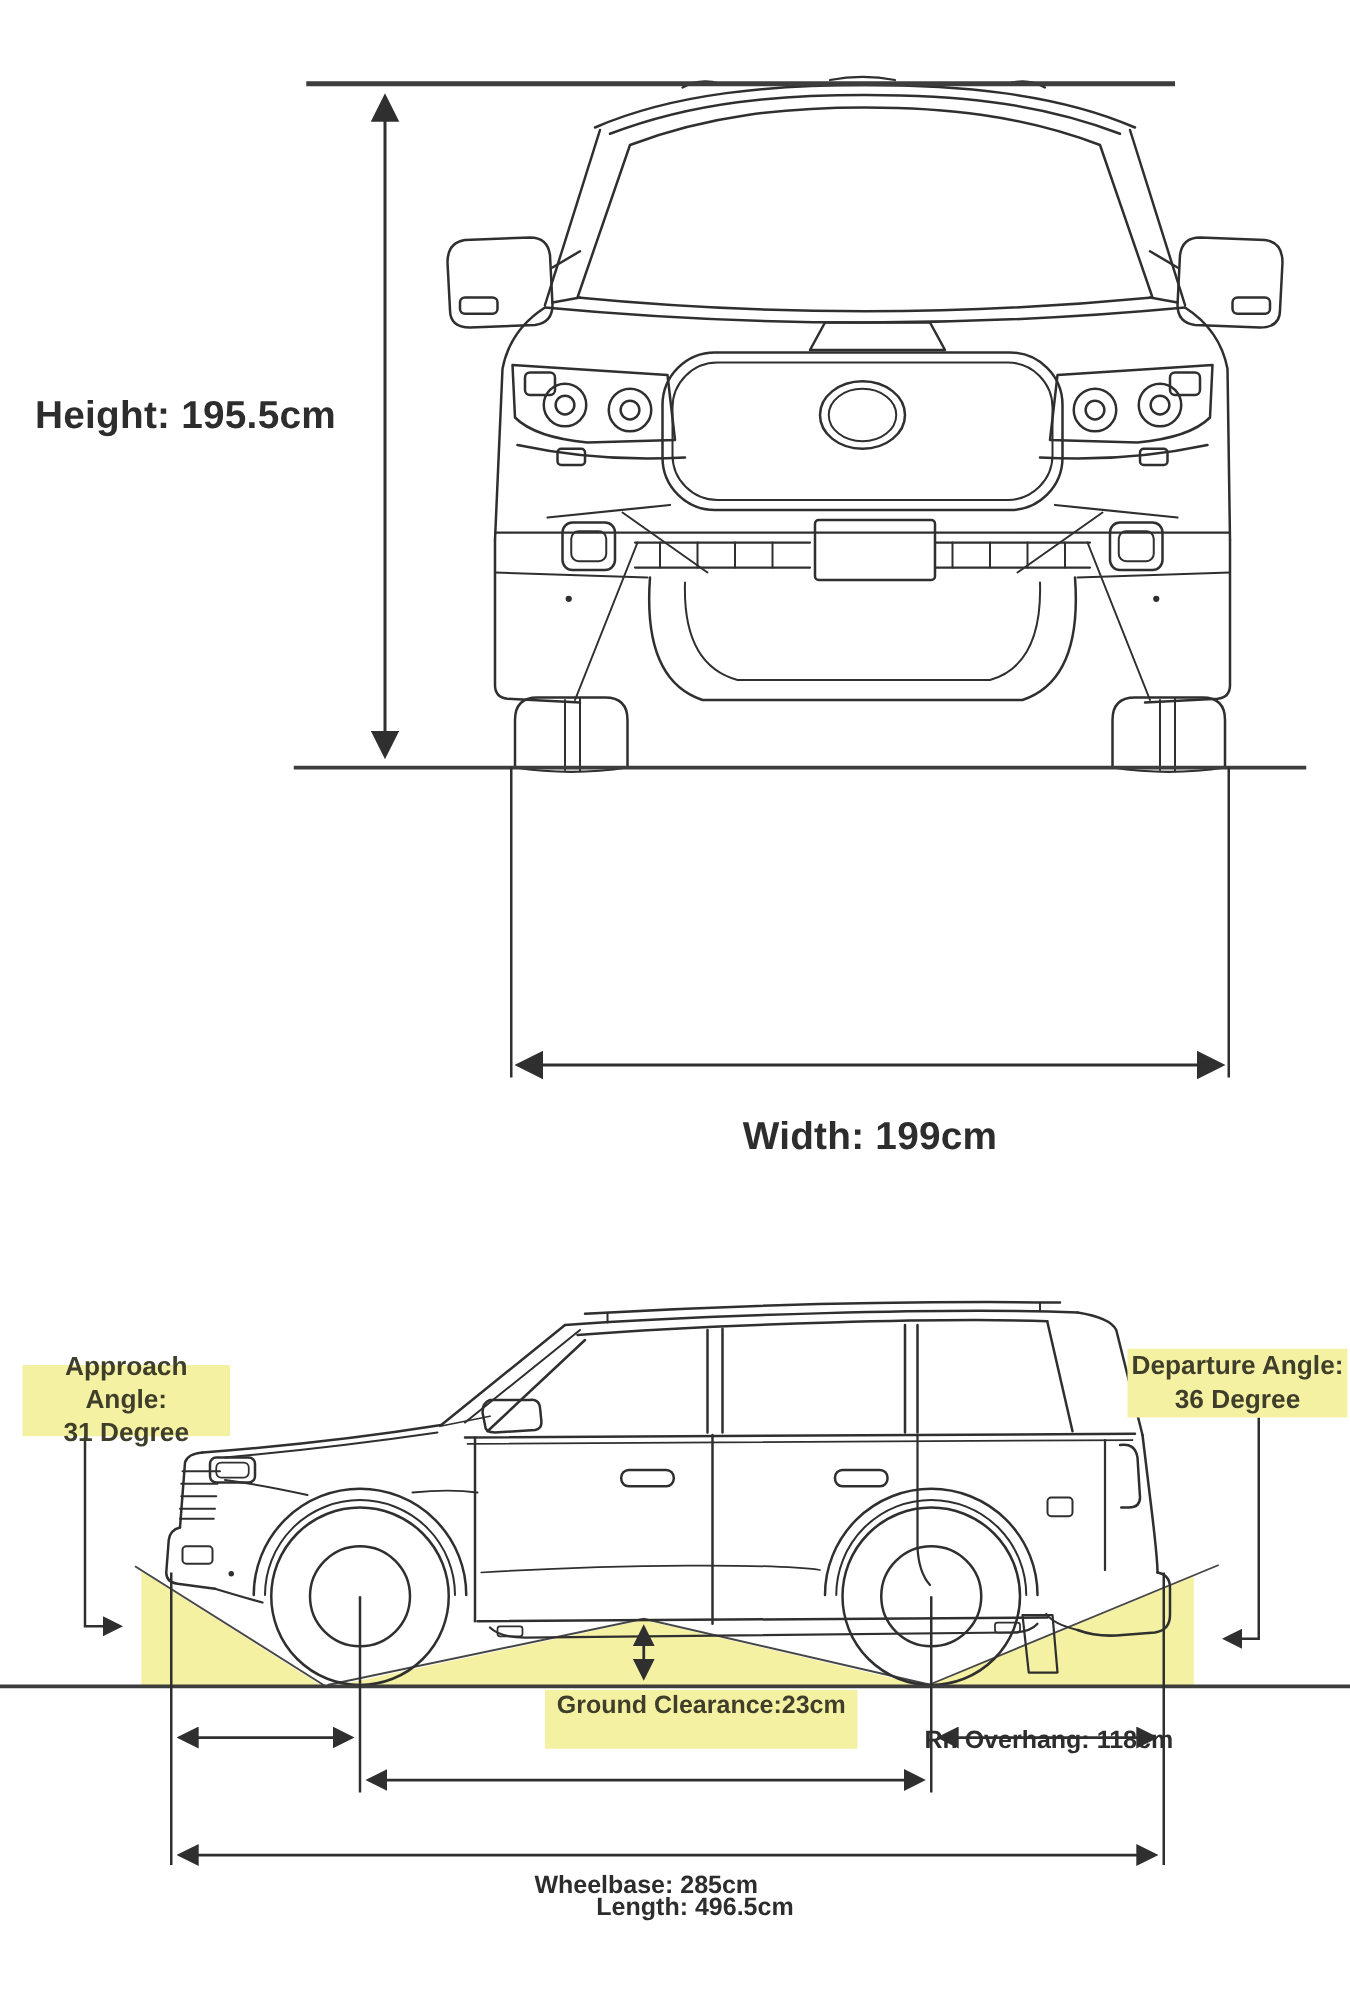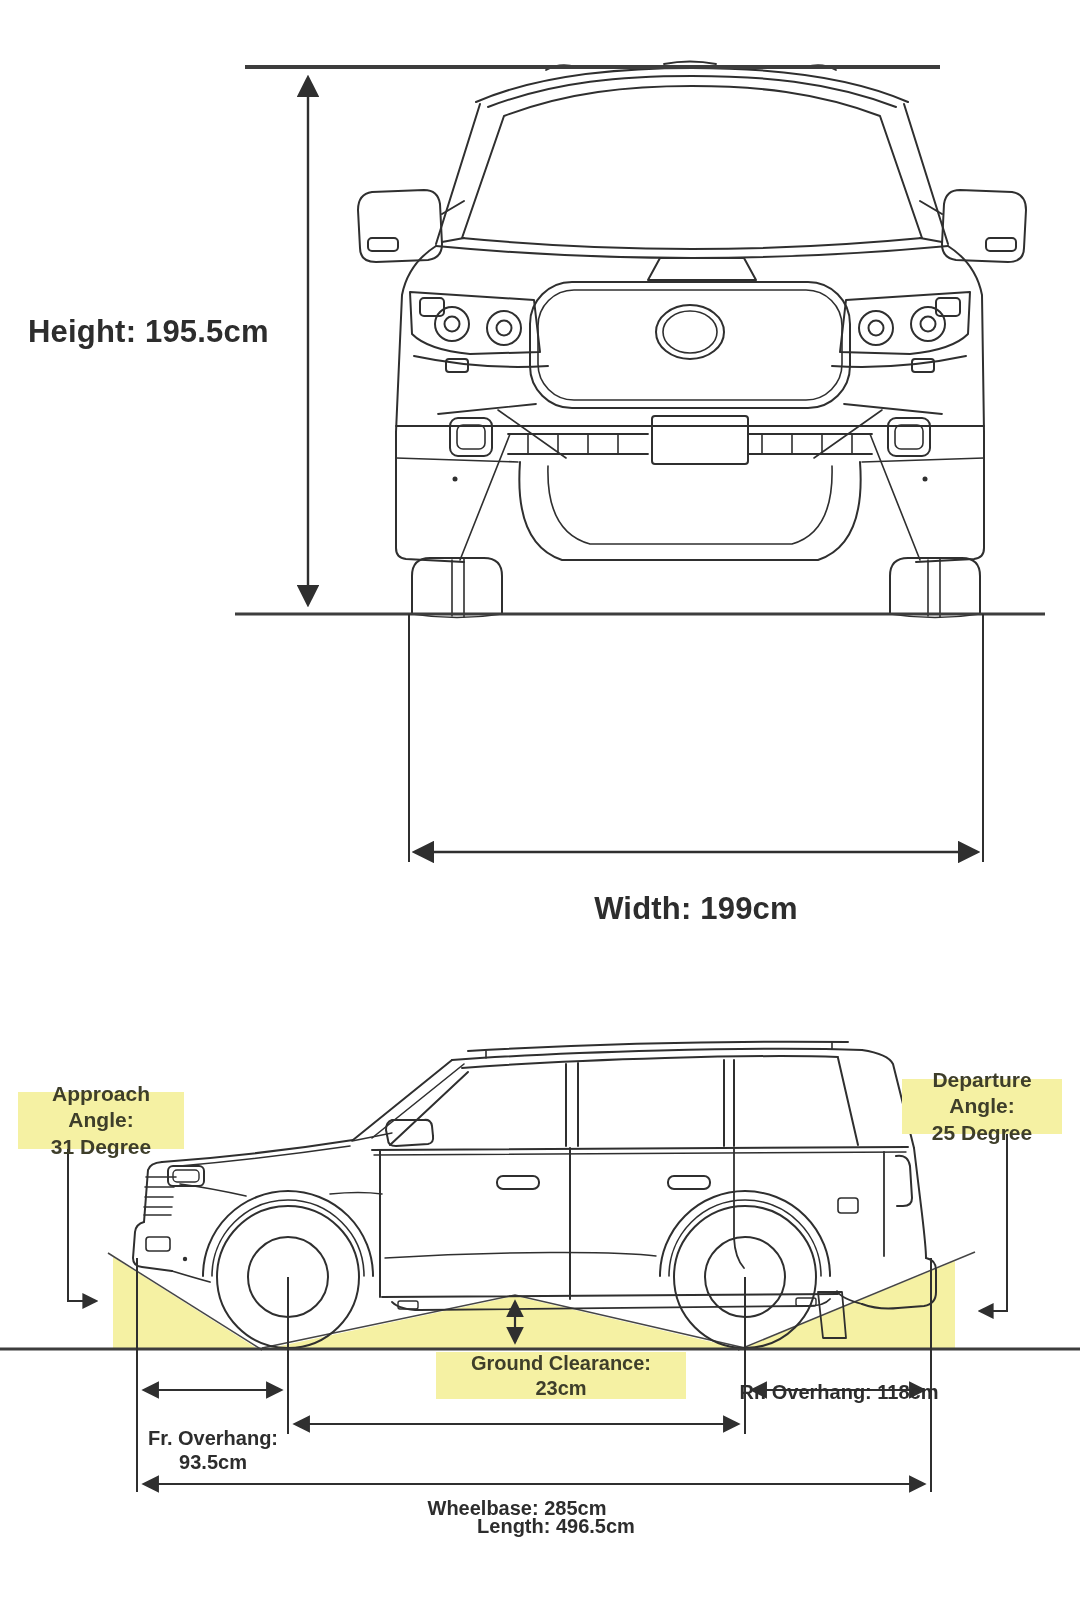--- a/index.html
+++ b/index.html
@@ -10,21 +10,21 @@
   .stage svg{position:absolute;left:0;top:0;}
   .lbl{position:absolute;color:#2d2d2d;font-weight:600;line-height:1.22;white-space:nowrap;}
   .lbl.center{text-align:center;margin-top:28px;}
   .big{font-size:31px;letter-spacing:.2px;}
   .dim{font-size:20px;}
   .callout{
     position:absolute;background:#f5f1a3;color:#3e3e2a;font-size:21px;font-weight:600;
     text-align:center;display:flex;flex-direction:column;justify-content:center;line-height:1.24;
   }
   .gc-box{position:absolute;background:#f5f1a3;color:#3e3e2a;font-size:20px;font-weight:600;
-    text-align:center;display:flex;flex-direction:column;justify-content:center;line-height:1.25;}
+    text-align:center;display:flex;justify-content:center;line-height:1.25;}
 </style>
 </head>
 <body>
 
 <div class="stage">
 
 <svg width="1080" height="1600" viewBox="0 0 1080 1600">
   <defs>
     <marker id="ah" viewBox="0 0 10 10" refX="8.5" refY="5" markerWidth="8" markerHeight="8" orient="auto-start-reverse">
       <path d="M0,0 L10,5 L0,10 Z" fill="#2f2f2f"></path>
@@ -227,34 +227,30 @@
 
 <div class="lbl big" style="left:28px;top:274px;margin-top:39px;">Height: 195.5cm</div>
 
 <div class="lbl big center" style="left:536px;top:862px;width:320px;">Width: 199cm</div>
 
 <div class="callout" style="left:18px;top:1092px;width:166px;height:57px;justify-content:center;">
   <span>Approach Angle:</span>
   <span>31 Degree</span>
 </div>
 
-<div class="callout" style="left:902px;top:1079px;width:160px;height:55px;">
+<div class="callout" style="left:902px;top:1079px;width:176px;height:55px;">
   <span>Departure Angle:</span>
-  <span>25 Degree</span>
+  <span>36 Degree</span>
 </div>
 
 <div class="gc-box" style="left:436px;top:1352px;width:250px;height:47px;">
   <span>Ground Clearance:</span>
   <span>23cm</span>
 </div>
 
-<div class="lbl dim center" style="left:133px;top:1398px;width:160px;">
-  <div>Fr. Overhang:</div>
-  <div>93.5cm</div>
-</div>
 
 <div class="lbl dim center" style="left:719px;top:1352px;width:240px;">Rr. Overhang: 118cm</div>
 
 <div class="lbl dim center" style="left:397px;top:1468px;width:240px;text-align:center;">Wheelbase: 285cm</div>
 
 <div class="lbl dim center" style="left:436px;top:1486px;width:240px;">Length: 496.5cm</div>
 
 </div>
 
 </body></html>

